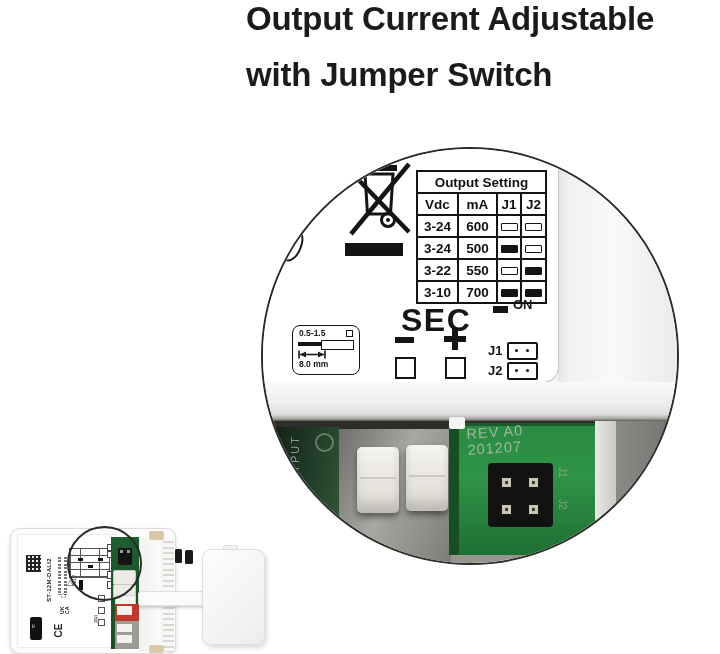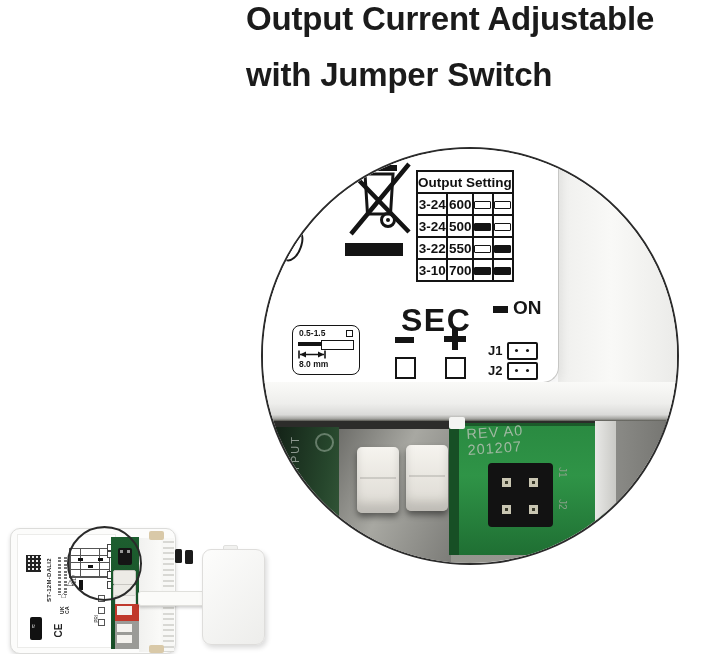--- a/index.html
+++ b/index.html
@@ -28,21 +28,21 @@
                 border-radius:62% 45% 55% 45%;transform:rotate(18deg);background:#fff;}
 
   table.out-table{position:absolute;left:153px;top:21px;border-collapse:collapse;background:#fff;}
   table.out-table td{border:2px solid #141414;padding:0;text-align:center;vertical-align:middle;
                      font-size:13.5px;font-weight:600;height:20px;color:#111;}
   td.c-vdc{width:39px;} td.c-ma{width:37px;} td.c-j1{width:22px;} td.c-j2{width:23px;}
   .jp{display:inline-block;width:15px;height:6px;border:1.6px solid #141414;border-radius:1px;vertical-align:middle;background:#fff;}
   .jp.on{background:#141414;}
 
   .on-rect{position:absolute;left:230px;top:157px;width:15px;height:7px;background:#141414;}
-  .on-text{position:absolute;left:250px;top:148px;font-size:19px;font-weight:700;}
+  .on-text{position:absolute;left:250px;top:148px;font-size:13px;font-weight:700;}
 
   .sec-text{position:absolute;left:138px;top:153px;font-size:32px;font-weight:600;letter-spacing:1.5px;}
   .minus-shape{position:absolute;left:132px;top:188px;width:19px;height:6px;background:#141414;}
   .plus-shape{position:absolute;left:181px;top:179px;width:22px;height:22px;}
   .plus-shape::before{content:"";position:absolute;left:0;top:8px;width:22px;height:6px;background:#141414;}
   .plus-shape::after{content:"";position:absolute;left:8px;top:0;width:6px;height:22px;background:#141414;}
   .term-sq{position:absolute;width:17px;height:18px;border:2.5px solid #141414;background:#fff;}
   .term-sq.s1{left:132px;top:208px;} .term-sq.s2{left:182px;top:208px;}
 
   .jrow-label{position:absolute;font-size:13px;font-weight:700;}
@@ -180,20 +180,26 @@
     </svg>
     <div class="blackbar"></div>
     <div class="partial-icon"></div>
 
     <table class="out-table">
       <tbody>
           <tr>
             <td colspan="4">Output Setting</td>
           </tr>
       <tr>
+        <td class="c-vdc">Vdc</td>
+        <td class="c-ma">mA</td>
+        <td class="c-j1">J1</td>
+        <td class="c-j2">J2</td>
+      </tr>
+      <tr>
         <td>3-24</td>
         <td>600</td>
         <td><span class="jp"></span></td>
         <td><span class="jp"></span></td>
       </tr>
       <tr>
         <td>3-24</td>
         <td>500</td>
         <td><span class="jp on"></span></td>
         <td><span class="jp"></span></td>

